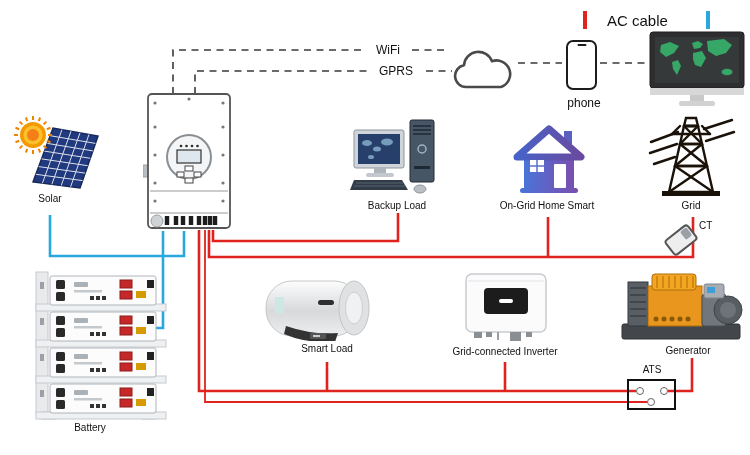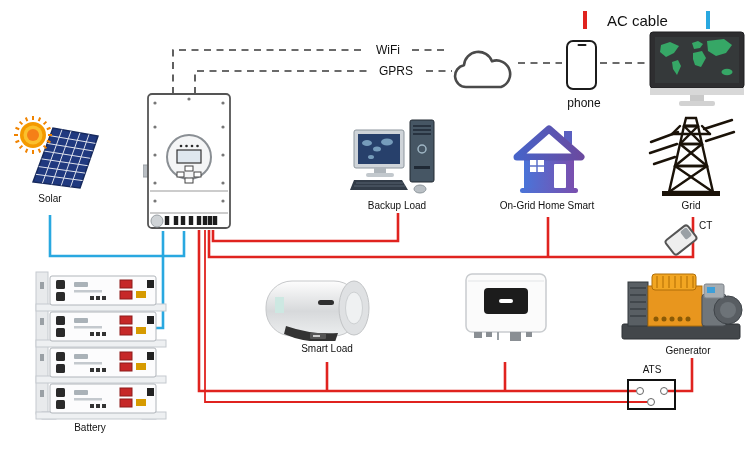--- a/index.html
+++ b/index.html
@@ -413,19 +413,20 @@
   <div class="term" style="left:660px;top:387px"></div>
   <div class="term" style="left:647px;top:398px"></div>
 
   <div class="lbl" style="left:50px;top:191px">Solar</div>
   <div class="lbl" style="left:397px;top:198px">Backup Load</div>
   <div class="lbl" style="left:547px;top:198px">On-Grid Home Smart</div>
   <div class="lbl" style="left:691px;top:198px">Grid</div>
   <div class="lbl" style="left:708px;top:218px;transform:none;left:697px">CT</div>
   <div class="lbl" style="left:90px;top:420px">Battery</div>
   <div class="lbl" style="left:327px;top:341px">Smart Load</div>
+  <div class="lbl" style="left:505px;top:344px">Grid-connected Inverter</div>
   <div class="lbl" style="left:688px;top:343px">Generator</div>
   <div class="lbl" style="left:652px;top:362px">ATS</div>
   <div class="lbl net-lbl" style="left:584px;top:96px">phone</div>
   <div class="lbl net-lbl" style="left:388px;top:43px">WiFi</div>
   <div class="lbl net-lbl" style="left:396px;top:64px">GPRS</div>
 
 </div>
 
 </body></html>

